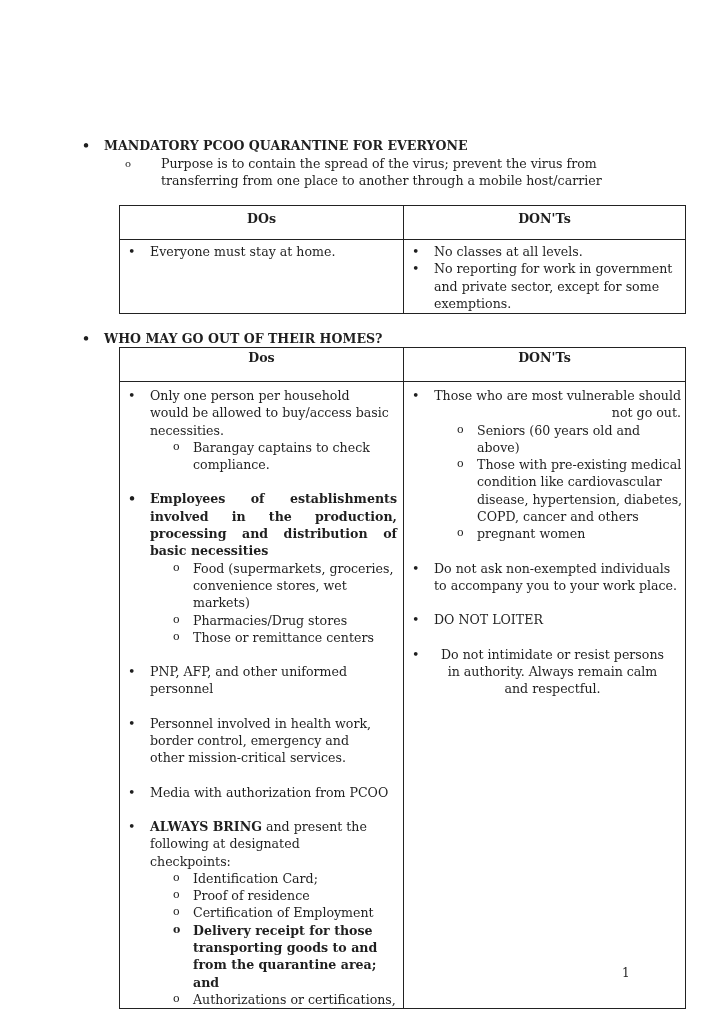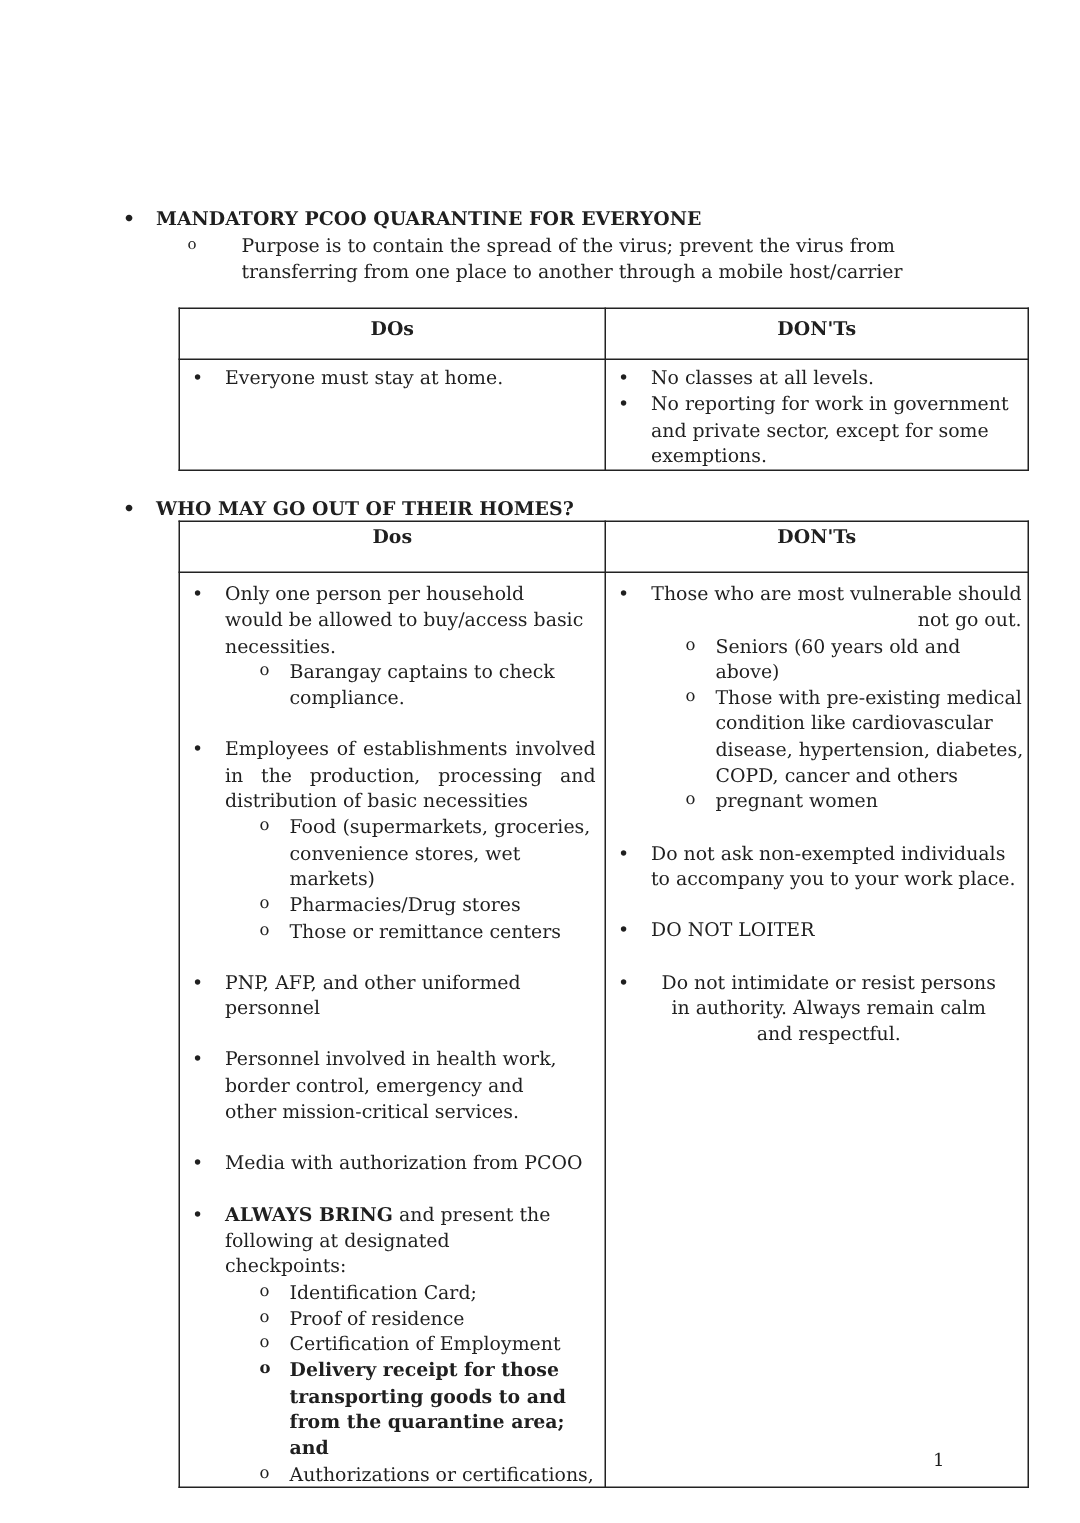--- a/index.html
+++ b/index.html
@@ -15,21 +15,21 @@
   table { position:absolute; border-collapse:collapse; left:74px; width:567px;margin-left:45px; }
   td, th { border:1.5px solid #222; vertical-align:top; padding:0; }
   th { font-weight:bold; text-align:center; }
   ul { list-style:none; margin:0; padding:0; }
   li { position:relative; line-height:17.3px; }
   li.l1 { padding-left:30px; }
   li.l1::before { content:"•"; position:absolute; left:8px; top:0; }
   li.l2 { padding-left:73px; }
   li.l2::before { content:"o"; position:absolute; left:53px; top:-1px; font-size:11px; }
   .gap { height:17px; }
-  .justify { text-align:justify; padding-right:6px; }
+  .justify { text-align:justify; padding-right:6px;font-weight:bold; }
   .pagenum { position:absolute; left:622px; top:966px; font-size:12px; }
 </style>
 </head>
 <body>
 
 <div class="title">
 </div>
 
 <div class="sec" style="top:138px;">
   <span class="b">•</span>

